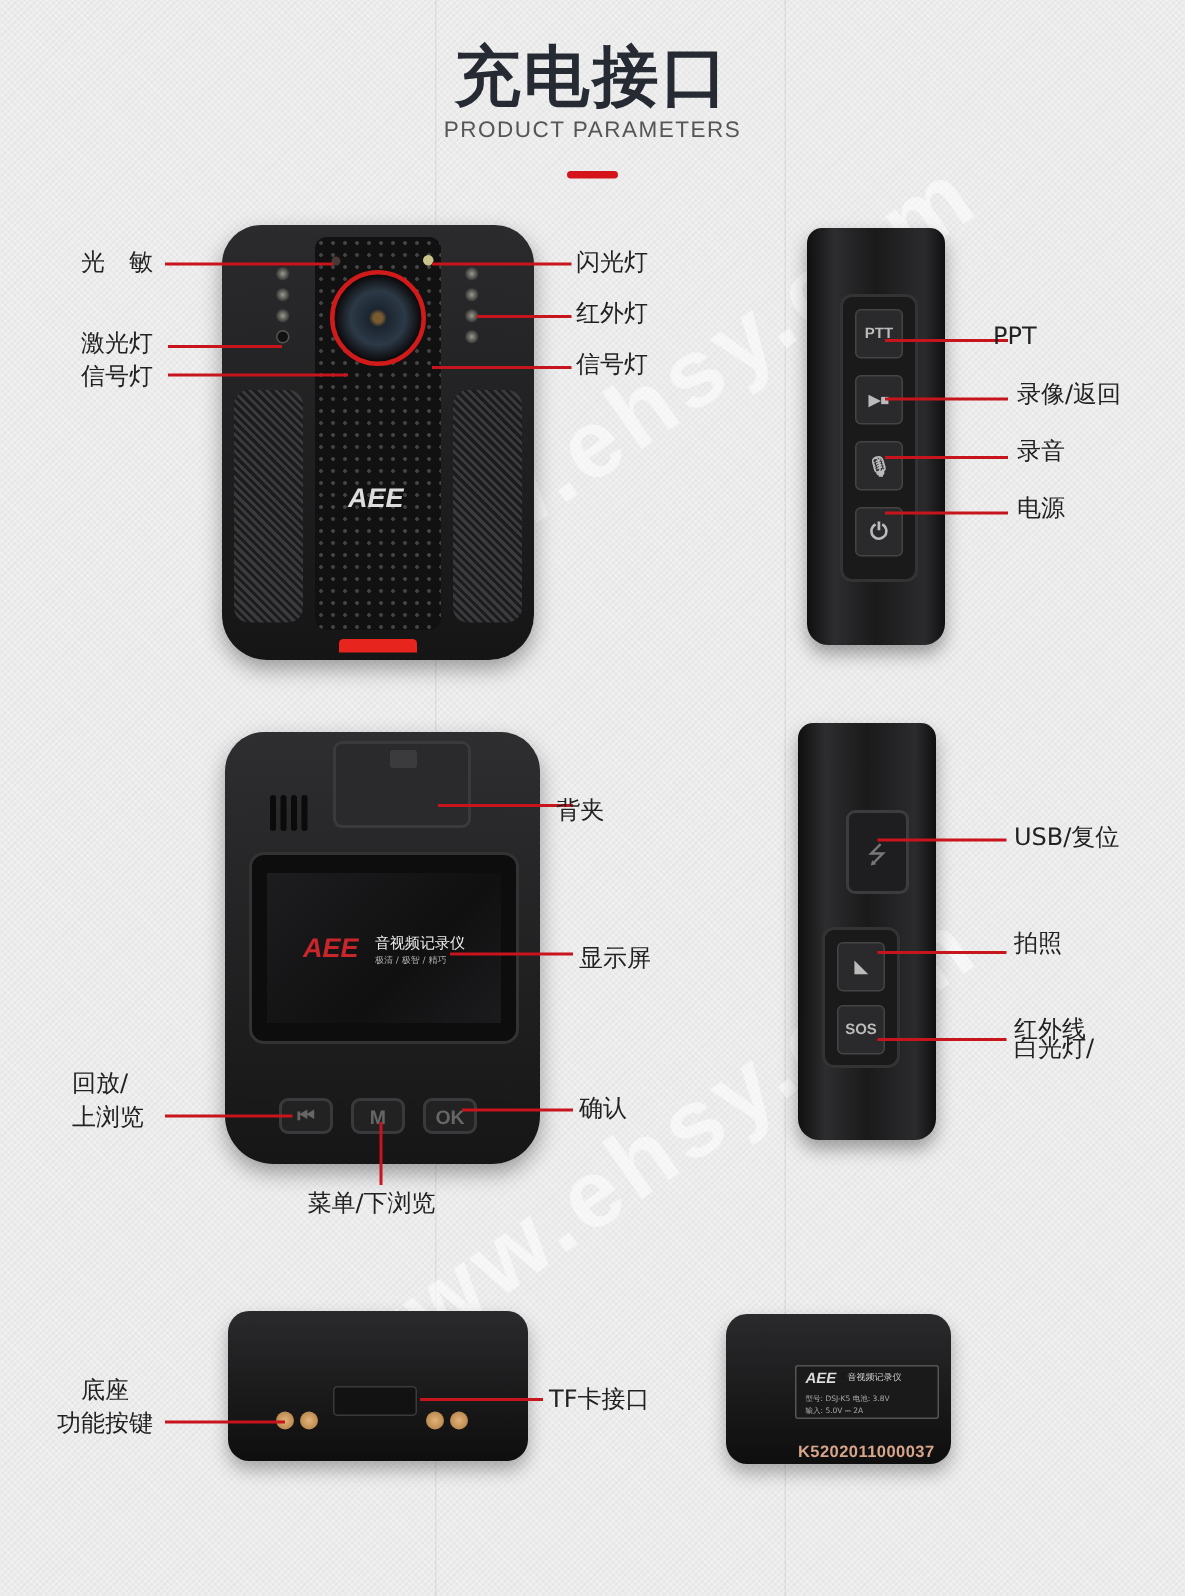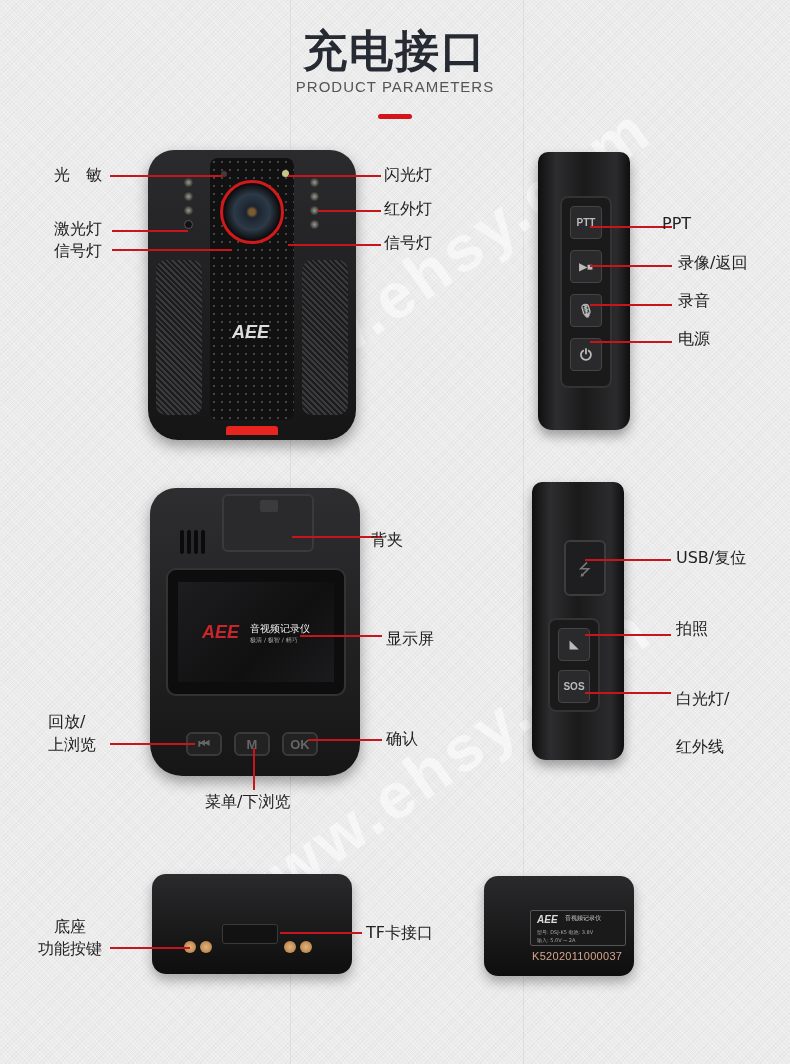--- a/index.html
+++ b/index.html
@@ -93,21 +93,21 @@
     position: absolute; width: 148px; height: 100px; border-radius: 14px;
     background: linear-gradient(180deg,#2a2a2c,#161617 70%,#0e0e0f);
     box-shadow: 0 6px 12px rgba(0,0,0,0.3);
   }
   .pin { position: absolute; width: 12px; height: 12px; border-radius: 50%; background: radial-gradient(circle,#e3b47a,#a9773d); }
   .tf-slot { position: absolute; width: 56px; height: 20px; border-radius: 3px; background: #121213; border: 1px solid #3a3a3c; }
   .nameplate { position: absolute; left: 46px; top: 34px; width: 96px; height: 36px; background: #1a1a1b; border: 1px solid #555; border-radius: 2px; }
   .np-logo { position: absolute; left: 6px; top: 3px; font-family: "Liberation Sans", sans-serif; font-weight: bold; font-style: italic; font-size: 10px; color: #ddd; }
   .np-title { position: absolute; left: 34px; top: 3px; font-size: 6px; color: #ccc; }
   .np-line { position: absolute; left: 6px; font-size: 5px; color: #aaa; white-space: nowrap; }
-  .serial { position: absolute; left: 52px; top: 74px; font-family: "Liberation Sans", sans-serif; font-weight: normal; font-size: 11px; color: #d8a58b; letter-spacing: 0.3px; }
+  .serial { position: absolute; left: 52px; top: 86px; font-family: "Liberation Sans", sans-serif; font-weight: bold; font-size: 11px; color: #d8a58b; letter-spacing: 0.3px; }
 </style>
 </head>
 <body>
 
 <div class="vline" style="left:290px"></div>
 <div class="vline" style="left:523px"></div>
 
 <div class="watermark" style="left:210px; top:380px;">www.ehsy.com</div>
 <div class="watermark" style="left:210px; top:880px;">www.ehsy.com</div>
 
@@ -217,21 +217,21 @@
     </div>
     <div class="side-btn" style="top:50px">SOS</div>
   </div>
 </div>
 <div class="leader" style="left:585px; top:559px; width:86px"></div>
 <div class="label" style="left:676px; top:548px">USB/复位</div>
 <div class="leader" style="left:585px; top:634px; width:86px"></div>
 <div class="label" style="left:676px; top:619px">拍照</div>
 <div class="leader" style="left:585px; top:692px; width:86px"></div>
 <div class="label" style="left:676px; top:689px">白光灯/</div>
-<div class="label" style="left:676px; top:737px">红外线</div>
+<div class="label" style="left:676px; top:676px">红外线</div>
 
 <div class="dev-bottom" style="left:152px; top:874px; width:200px">
   <div class="tf-slot" style="left:70px; top:50px"></div>
   <div class="pin" style="left:32px; top:67px"></div>
   <div class="pin" style="left:48px; top:67px"></div>
   <div class="pin" style="left:132px; top:67px"></div>
   <div class="pin" style="left:148px; top:67px"></div>
 </div>
 <div class="label" style="left:54px; top:917px">底座</div>
 <div class="label" style="left:38px; top:939px">功能按键</div>

